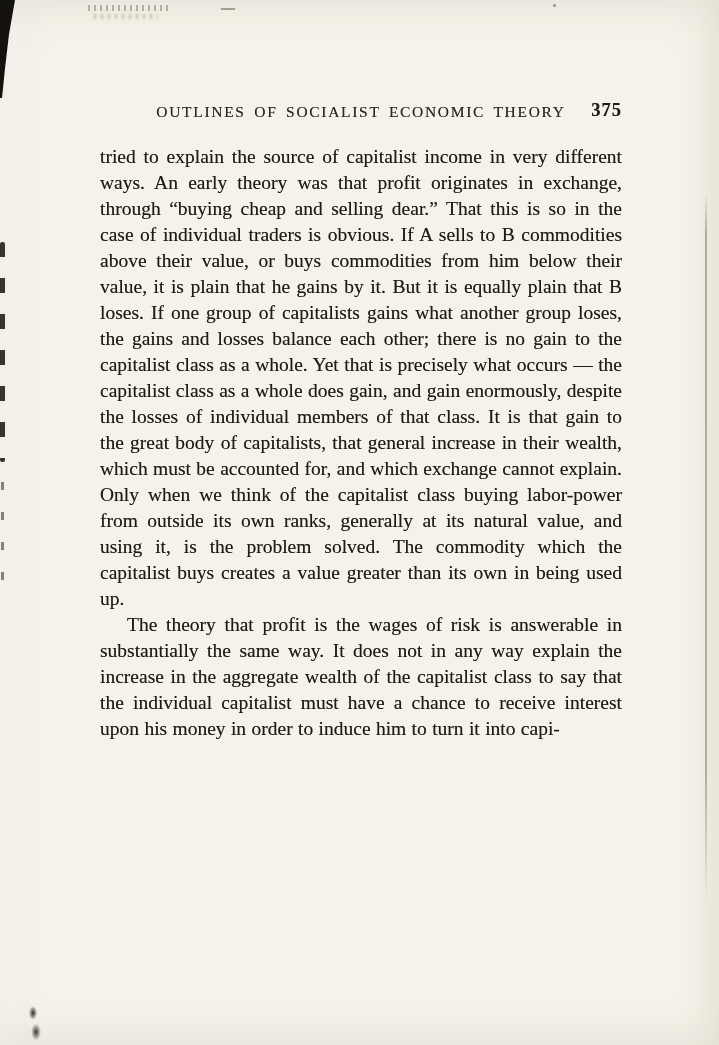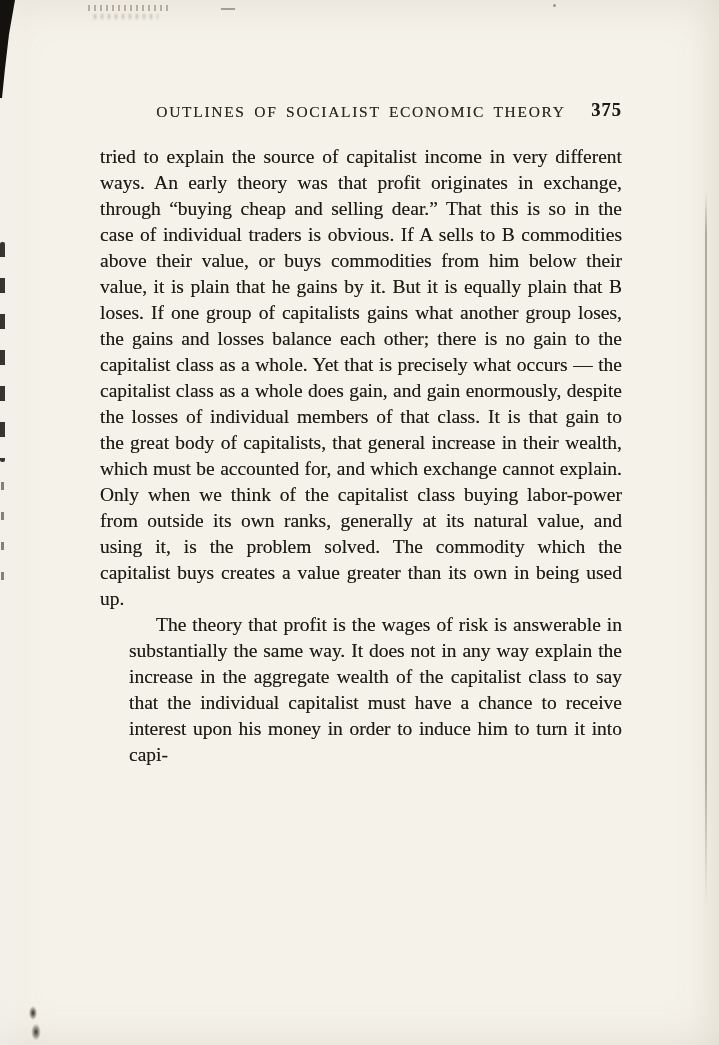--- a/index.html
+++ b/index.html
@@ -41,21 +41,21 @@
 
   
   .text-block{
     position:absolute;left:100px;top:144px;width:522px;
     font-size:19.5px;line-height:26px;
     text-align:justify;
     text-shadow:0 0 .45px rgba(30,25,18,.55);
     word-spacing:.5px;
   }
   .para{margin:0;}
-  .para.indented{text-indent:27px;margin-left:29px;}
+  .para.indented{text-indent:27px;}
 
   
   .artifact{position:absolute;pointer-events:none;}
   .corner-wedge{
     left:0;top:0;width:18px;height:98px;
     background:#14120f;
     clip-path:polygon(0 0, 15px 0, 9px 35%, 5px 70%, 2px 100%, 0 100%);
     filter:blur(.4px);
   }
   .top-smudge{

